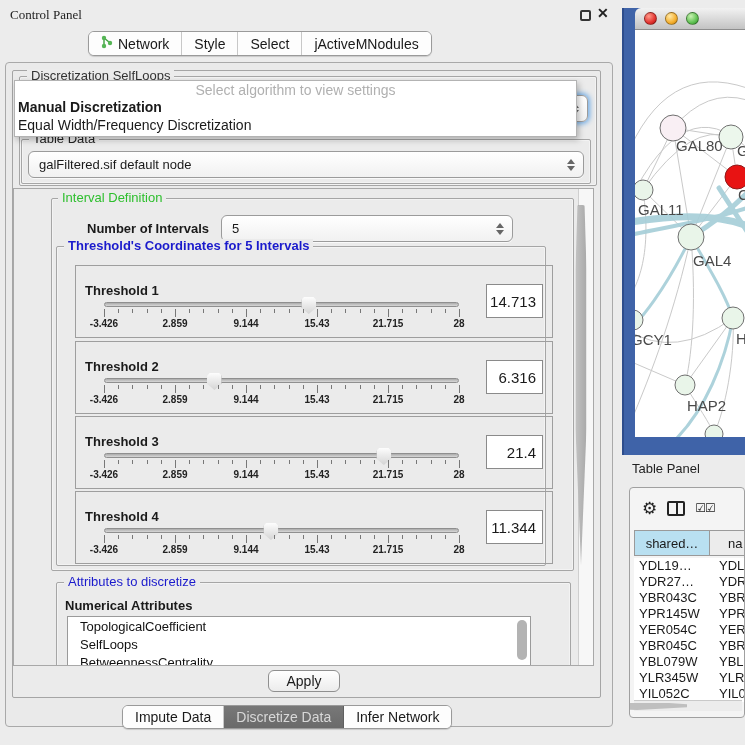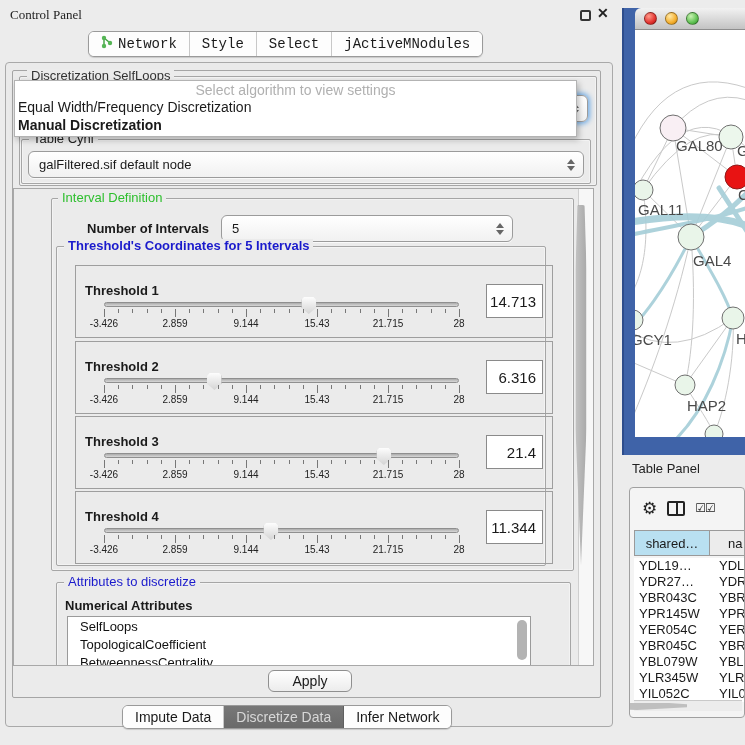--- a/index.html
+++ b/index.html
@@ -15,21 +15,21 @@
 
   
   .seg-group { display:flex; border:1px solid #9a9a9a; border-radius:6px; overflow:hidden;
                background:#fdfdfd; box-shadow:0 1px 1px rgba(0,0,0,.15); }
   .seg { padding:3px 12px; display:flex; align-items:center; gap:5px; background:#fdfdfd;
          color:#1a1a1a; font-size:14px; border-right:1px solid #c8c8c8; cursor:default; }
   .seg:last-child { border-right:none; }
   .seg.sel { background:linear-gradient(#787878,#6a6a6a); color:#d8d8d8;
              border-right:1px solid #5f5f5f; }
 
-  #top-tabs { left:88px; top:31px;font-family:Liberation Mono, monospace; }
+  #top-tabs { left:88px; top:31px; }
   #bottom-tabs { left:122px; top:705px; }
 
   .outer-panel { left:5px; top:62px; width:608px; height:665px; background:#eaeaea;
                  border:1px solid #a9a9a9; border-radius:4px; }
   .form-panel  { left:12px; top:70px; width:589px; height:628px; background:#ebebeb;
                  border:1px solid #a5a5a5; border-radius:2px; }
 
   
   .group { position:absolute; border:1px solid #a6a6a6; border-radius:2px;
            box-shadow:inset 0 0 0 1px #f3f3f3; }
@@ -74,21 +74,21 @@
   .track { position:relative; height:5px; border:1px solid #8f8f8f; border-radius:3px;
            background:linear-gradient(#ababab,#d8d8d8); }
   .thumb { position:absolute; top:-6px; width:15px; height:17px; transform:translateX(-50%);
            background:linear-gradient(#fdfdfd,#d4d4d4);
            clip-path:polygon(50% 100%,0 62%,0 18%,18% 0,82% 0,100% 18%,100% 62%);
            filter:drop-shadow(0 0 1px #7e7e7e); }
   .ticks { position:relative; height:9px; margin-top:2px; }
   .tick { position:absolute; top:0; width:1px; height:4px; background:#777; }
   .tick.major { height:8px; }
   .scale-labels { position:relative; height:12px; }
-  .scale-label { position:absolute; transform:translateX(-50%); font-size:10px; font-weight:normal;
+  .scale-label { position:absolute; transform:translateX(-50%); font-size:10px; font-weight:bold;
                  color:#222; white-space:nowrap; }
   .val-box { position:absolute; left:410px; top:18px; width:57px; height:34px; background:#fff;
              border:1px solid #8a8a8a; display:flex; align-items:center; justify-content:flex-end;
              padding-right:6px; font-size:15px; }
 
   
   #attr-list { left:66px; top:615px; width:464px; height:50px; background:#fff;
                border:1px solid #9a9a9a; overflow:hidden; }
   #attr-list .item { padding:2px 0 1px 12px; font-size:13px; color:#111; }
   #attr-scroll { position:absolute; right:3px; top:3px; width:10px; height:40px;
@@ -175,33 +175,33 @@
 <div class="group-title" style="left:27px; top:69px; color:#333;">Discretization SelfLoops</div>
 
 <div class="combo abs" id="hidden-combo">
   <span class="arrows">
     <span class="arr-up"></span>
       <span class="arr-dn"></span>
   </span>
 </div>
 
 <div class="group" style="left:21px; top:139px; width:570px; height:45px;"></div>
-<div class="group-title" style="left:29px; top:132px; color:#222;">Table Cyni</div>
+<div class="group-title" style="left:29px; top:132px; color:#222;">Table Data</div>
 <div class="combo" style="left:28px; top:151px; width:556px; height:27px;">
   <span>galFiltered.sif default node</span>
   <span class="arrows">
     <span class="arr-up"></span>
       <span class="arr-dn"></span>
   </span>
 </div>
 
 <div class="abs" id="algo-popup">
   <div class="ph">Select algorithm to view settings</div>
+  <div class="opt sel">Manual Discretization</div>
   <div class="opt">Equal Width/Frequency Discretization</div>
-  <div class="opt sel">Manual Discretization</div>
 </div>
 
 <div class="abs" id="scroll-area">
 
   <div class="group" style="left:37px; top:9px; width:523px; height:373px;"></div>
   <div class="group-title t-green" style="left:44px; top:2px;">Interval Definition</div>
 
   <div style="position:absolute; left:73px; top:32px; font-weight:bold;">Number of Intervals</div>
   <div class="combo" style="left:207px; top:26px; width:292px; height:27px;">
     <span>5</span>
@@ -395,32 +395,32 @@
           <div class="scale-label" style="left: 100%;">28</div>
         </div>
     </div>
     <div class="val-box">11.344</div>
   </div>
 
   <div class="group" style="left:42px; top:393px; width:515px; height:120px;"></div>
   <div class="group-title t-blue" style="left:50px; top:386px;">Attributes to discretize</div>
   <div style="position:absolute; left:51px; top:409px; font-weight:bold;">Numerical Attributes</div>
   <div class="abs" id="attr-list" style="left:53px; top:427px;">
+    <div class="item">TopologicalCoefficient</div>
     <div class="item">SelfLoops</div>
-    <div class="item">TopologicalCoefficient</div>
     <div class="item">BetweennessCentrality</div>
     <div id="attr-scroll"></div>
   </div>
 </div>
 
 <div class="abs" id="vscroll">
   <div class="thumb"></div>
 </div>
 
-<div class="push-btn" style="left:268px; top:670px; width:84px; height:22px;">Apply</div>
+<div class="push-btn" style="left:268px; top:670px; width:72px; height:22px;">Apply</div>
 
 <div class="abs seg-group" id="bottom-tabs">
   <div class="seg">
     <span>Impute Data</span>
   </div>
   <div class="seg sel">
     <span>Discretize Data</span>
   </div>
   <div class="seg">
     <span>Infer Network</span>

